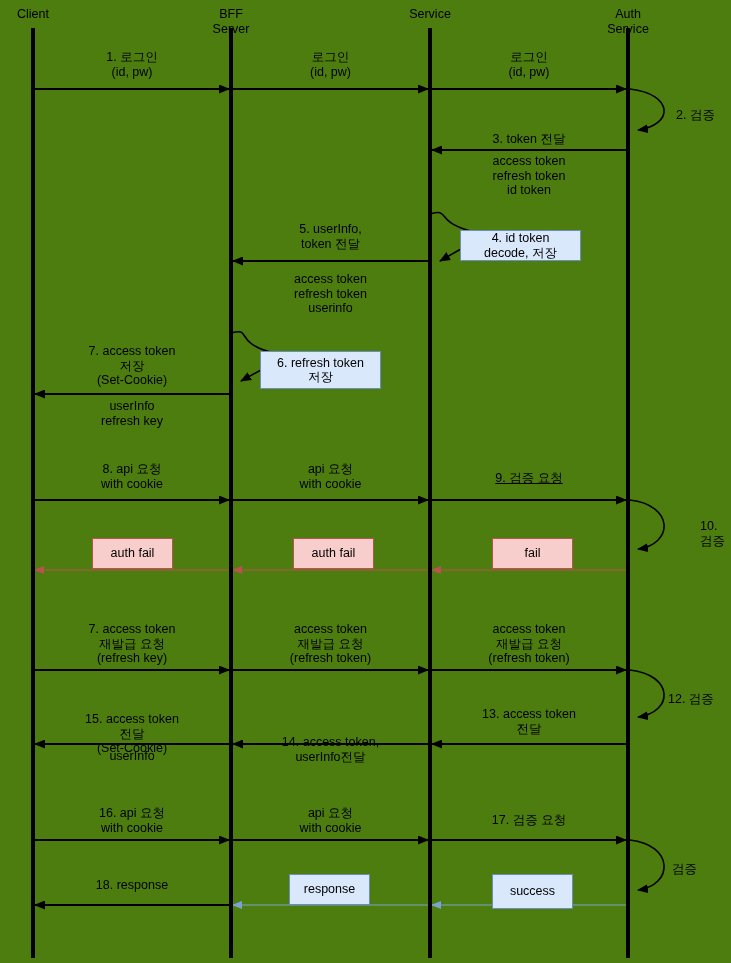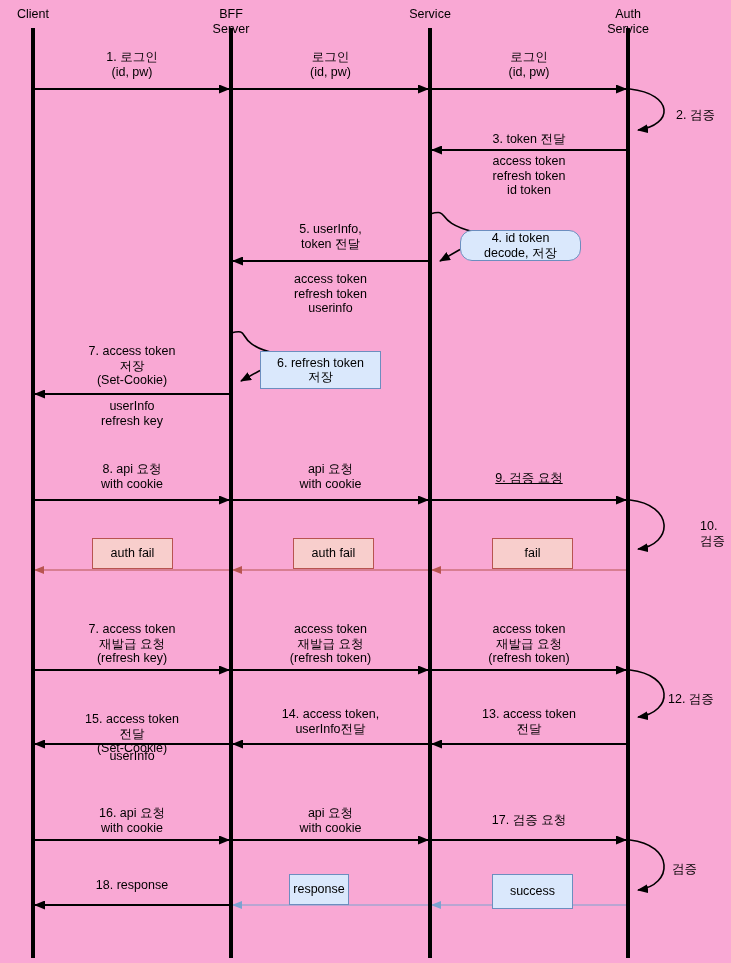--- a/index.html
+++ b/index.html
@@ -5,21 +5,21 @@
   html,body{margin:0;padding:0;background:#ffffff;}
   body{
     font-family:"Liberation Sans","DejaVu Sans",sans-serif;
     -webkit-font-smoothing:antialiased;
   }
   #stage{
     position:relative;
     width:731px;
     height:963px;
     overflow:hidden;
-    background:#f9a8d4;
+    background:#4d7c0f;
   }
   .lifeline-head{
     position:absolute;
     text-align:center;
     font-size:12.5px;
     color:#000000;
     line-height:14.5px;
     white-space:pre-line;
     transform:translateX(-50%);
   }
@@ -179,40 +179,40 @@
       <div class="msg-label" style="left: 330.5px; top: 622px;">access token
 재발급 요청
 (refresh token)</div>
       <div class="msg-label" style="left: 529px; top: 622px;">access token
 재발급 요청
 (refresh token)</div>
       <div class="msg-label" style="left: 132px; top: 712px;">15.  access token
 전달
 (Set-Cookie)</div>
       <div class="msg-label" style="left: 132px; top: 749px;">userInfo</div>
-      <div class="msg-label" style="left: 330.5px; top: 707px;">14. access token,
+      <div class="msg-label" style="left: 330.5px; top: 735px;">14. access token,
 userInfo전달</div>
       <div class="msg-label" style="left: 529px; top: 707px;">13. access token
 전달</div>
       <div class="msg-label" style="left: 132px; top: 806px;">16. api 요청
 with cookie</div>
       <div class="msg-label" style="left: 330.5px; top: 806px;">api 요청
 with cookie</div>
       <div class="msg-label" style="left: 529px; top: 813px;">17. 검증 요청</div>
       <div class="msg-label" style="left: 132px; top: 878px;">18. response</div>
     </div>
   <div id="notes-layer">
-      <div class="note-box note-blue" style="left: 460px; top: 230px; width: 121px; height: 31px; border-radius: 12px;">4. id token
+      <div class="note-box note-blue" style="left: 460px; top: 230px; width: 121px; height: 31px;">4. id token
 decode, 저장</div>
       <div class="note-box note-blue" style="left: 260px; top: 351px; width: 121px; height: 38px;">6. refresh token
 저장</div>
       <div class="note-box note-pink" style="left: 92px; top: 538px; width: 81px; height: 31px;">auth fail</div>
       <div class="note-box note-pink" style="left: 293px; top: 538px; width: 81px; height: 31px;">auth fail</div>
       <div class="note-box note-pink" style="left: 492px; top: 538px; width: 81px; height: 31px;">fail</div>
-      <div class="note-box note-blue" style="left: 289px; top: 874px; width: 60px; height: 31px;">response</div>
+      <div class="note-box note-blue" style="left: 289px; top: 874px; width: 81px; height: 31px;">response</div>
       <div class="note-box note-blue" style="left: 492px; top: 874px; width: 81px; height: 35px;">success</div>
     </div>
   <div id="loops-layer">
       <div class="selfloop-label" style="left: 676px; top: 108px;">2. 검증</div>
       <div class="selfloop-label" style="left: 668px; top: 519px; margin-left: 32px;">10. 검증</div>
       <div class="selfloop-label" style="left: 668px; top: 692px;">12. 검증</div>
       <div class="selfloop-label" style="left: 672px; top: 862px;">검증</div>
     </div>
 </div>
 

